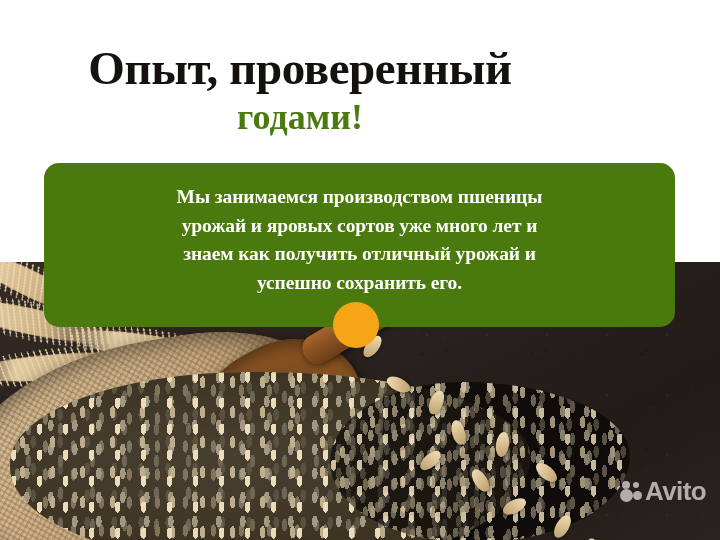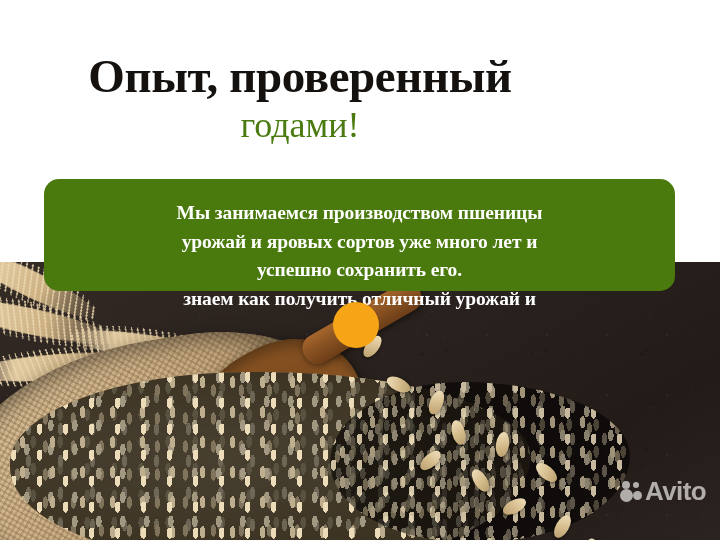--- a/index.html
+++ b/index.html
@@ -155,53 +155,52 @@
     height: 25px;
     border-radius: 50%;
     background: linear-gradient(160deg, #f0e0bd 0%, #d8bf90 50%, #b99d6c 100%);
     box-shadow: 0 1px 3px rgba(0,0,0,.6);
   }
 
   
   .heading {
     position: absolute;
     left: 0;
-    top: 52px;
+    top: 44px;
     width: 600px;
     text-align: center;
     line-height: 1.04;
   }
   .heading-line1 {
     display: block;
     font-size: 47px;
     font-weight: bold;
     color: #14110f;
     letter-spacing: -0.4px;
   }
   .heading-line2 {
     display: block;
     font-size: 36px;
-    font-weight: normal;
+    font-weight: bold;
     color: #4a7a10;
     margin-top: 6px;
   }
 
   
   .green-card {
     position: absolute;
     left: 44px;
     top: 163px;
     width: 631px;
-    height: 112px;
+    height: 164px;
     background: #4a7a0d;
     border-radius: 15px;
     box-sizing: border-box;
     padding: 20px 56px 0 56px;
     text-align: center;
-    margin-top: 16px;
   }
   .card-line {
     display: block;
     color: #ffffff;
     font-size: 19.5px;
     font-weight: bold;
     line-height: 1.47;
     letter-spacing: -0.1px;
     white-space: nowrap;
   }
@@ -287,22 +286,22 @@
   </div>
 
   <div class="heading">
     <span class="heading-line1">Опыт, проверенный</span>
     <span class="heading-line2">годами!</span>
   </div>
 
   <div class="green-card">
     <span class="card-line">Мы занимаемся производством пшеницы</span>
     <span class="card-line">урожай и яровых сортов уже много лет и</span>
+    <span class="card-line">знаем как получить отличный урожай и</span>
     <span class="card-line">успешно сохранить его.</span>
-    <span class="card-line">знаем как получить отличный урожай и</span>
   </div>
 
   <div class="orange-dot"></div>
 
   <div class="avito">
     <span class="avito-mark">
       <i class="c1"></i>
         <i class="c2"></i>
         <i class="c3"></i>
         <i class="c4"></i>

